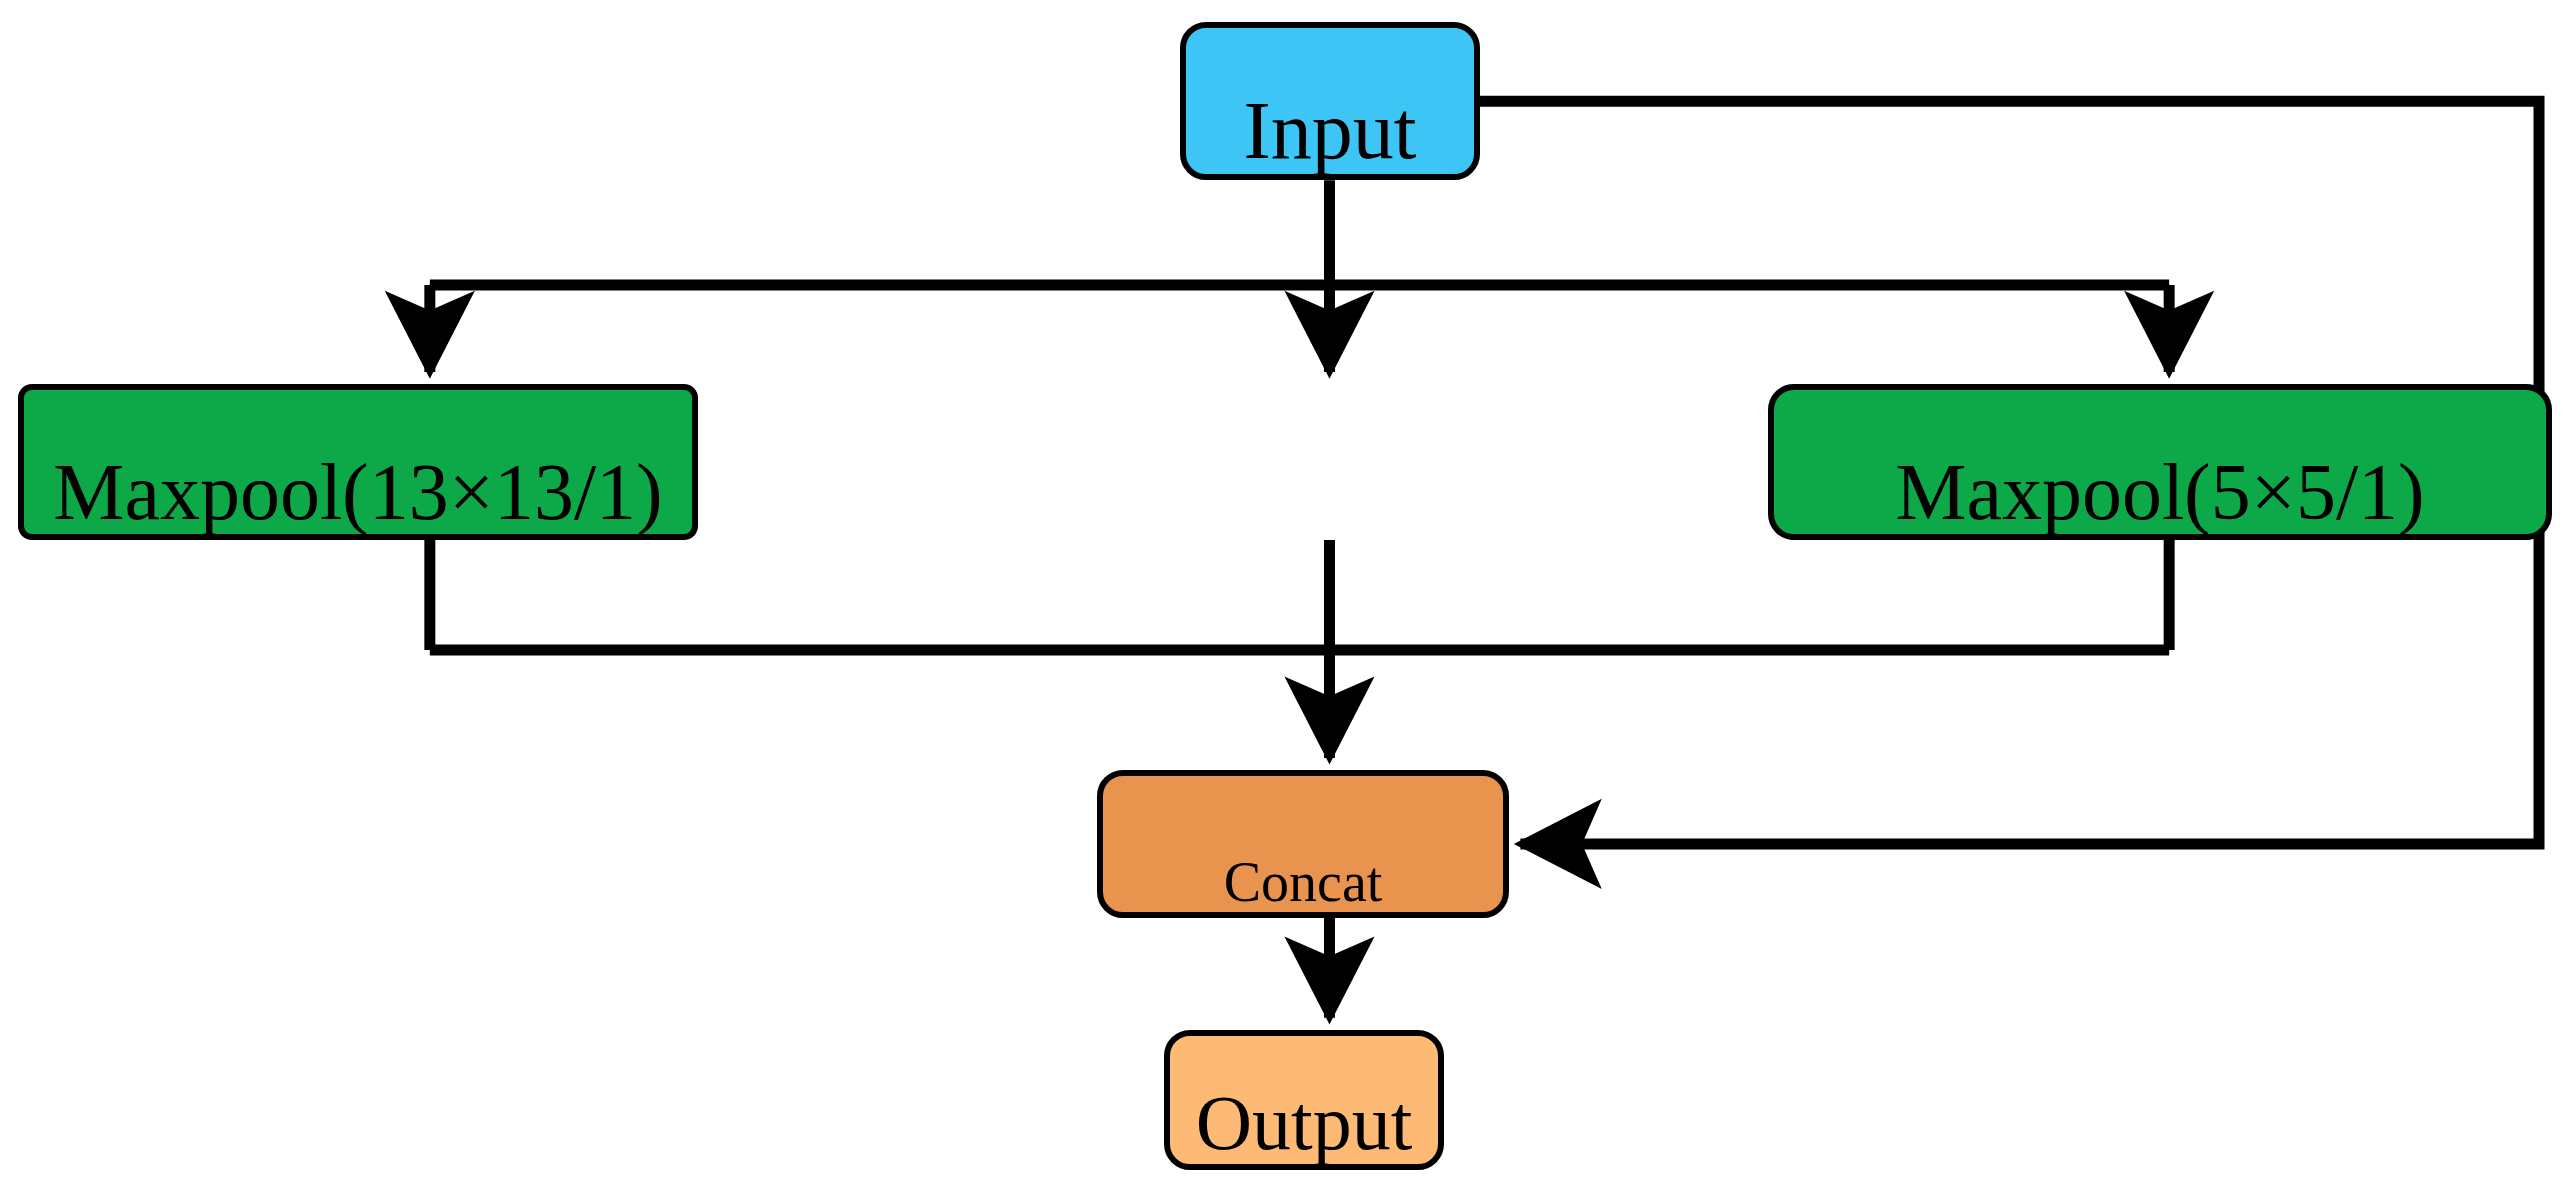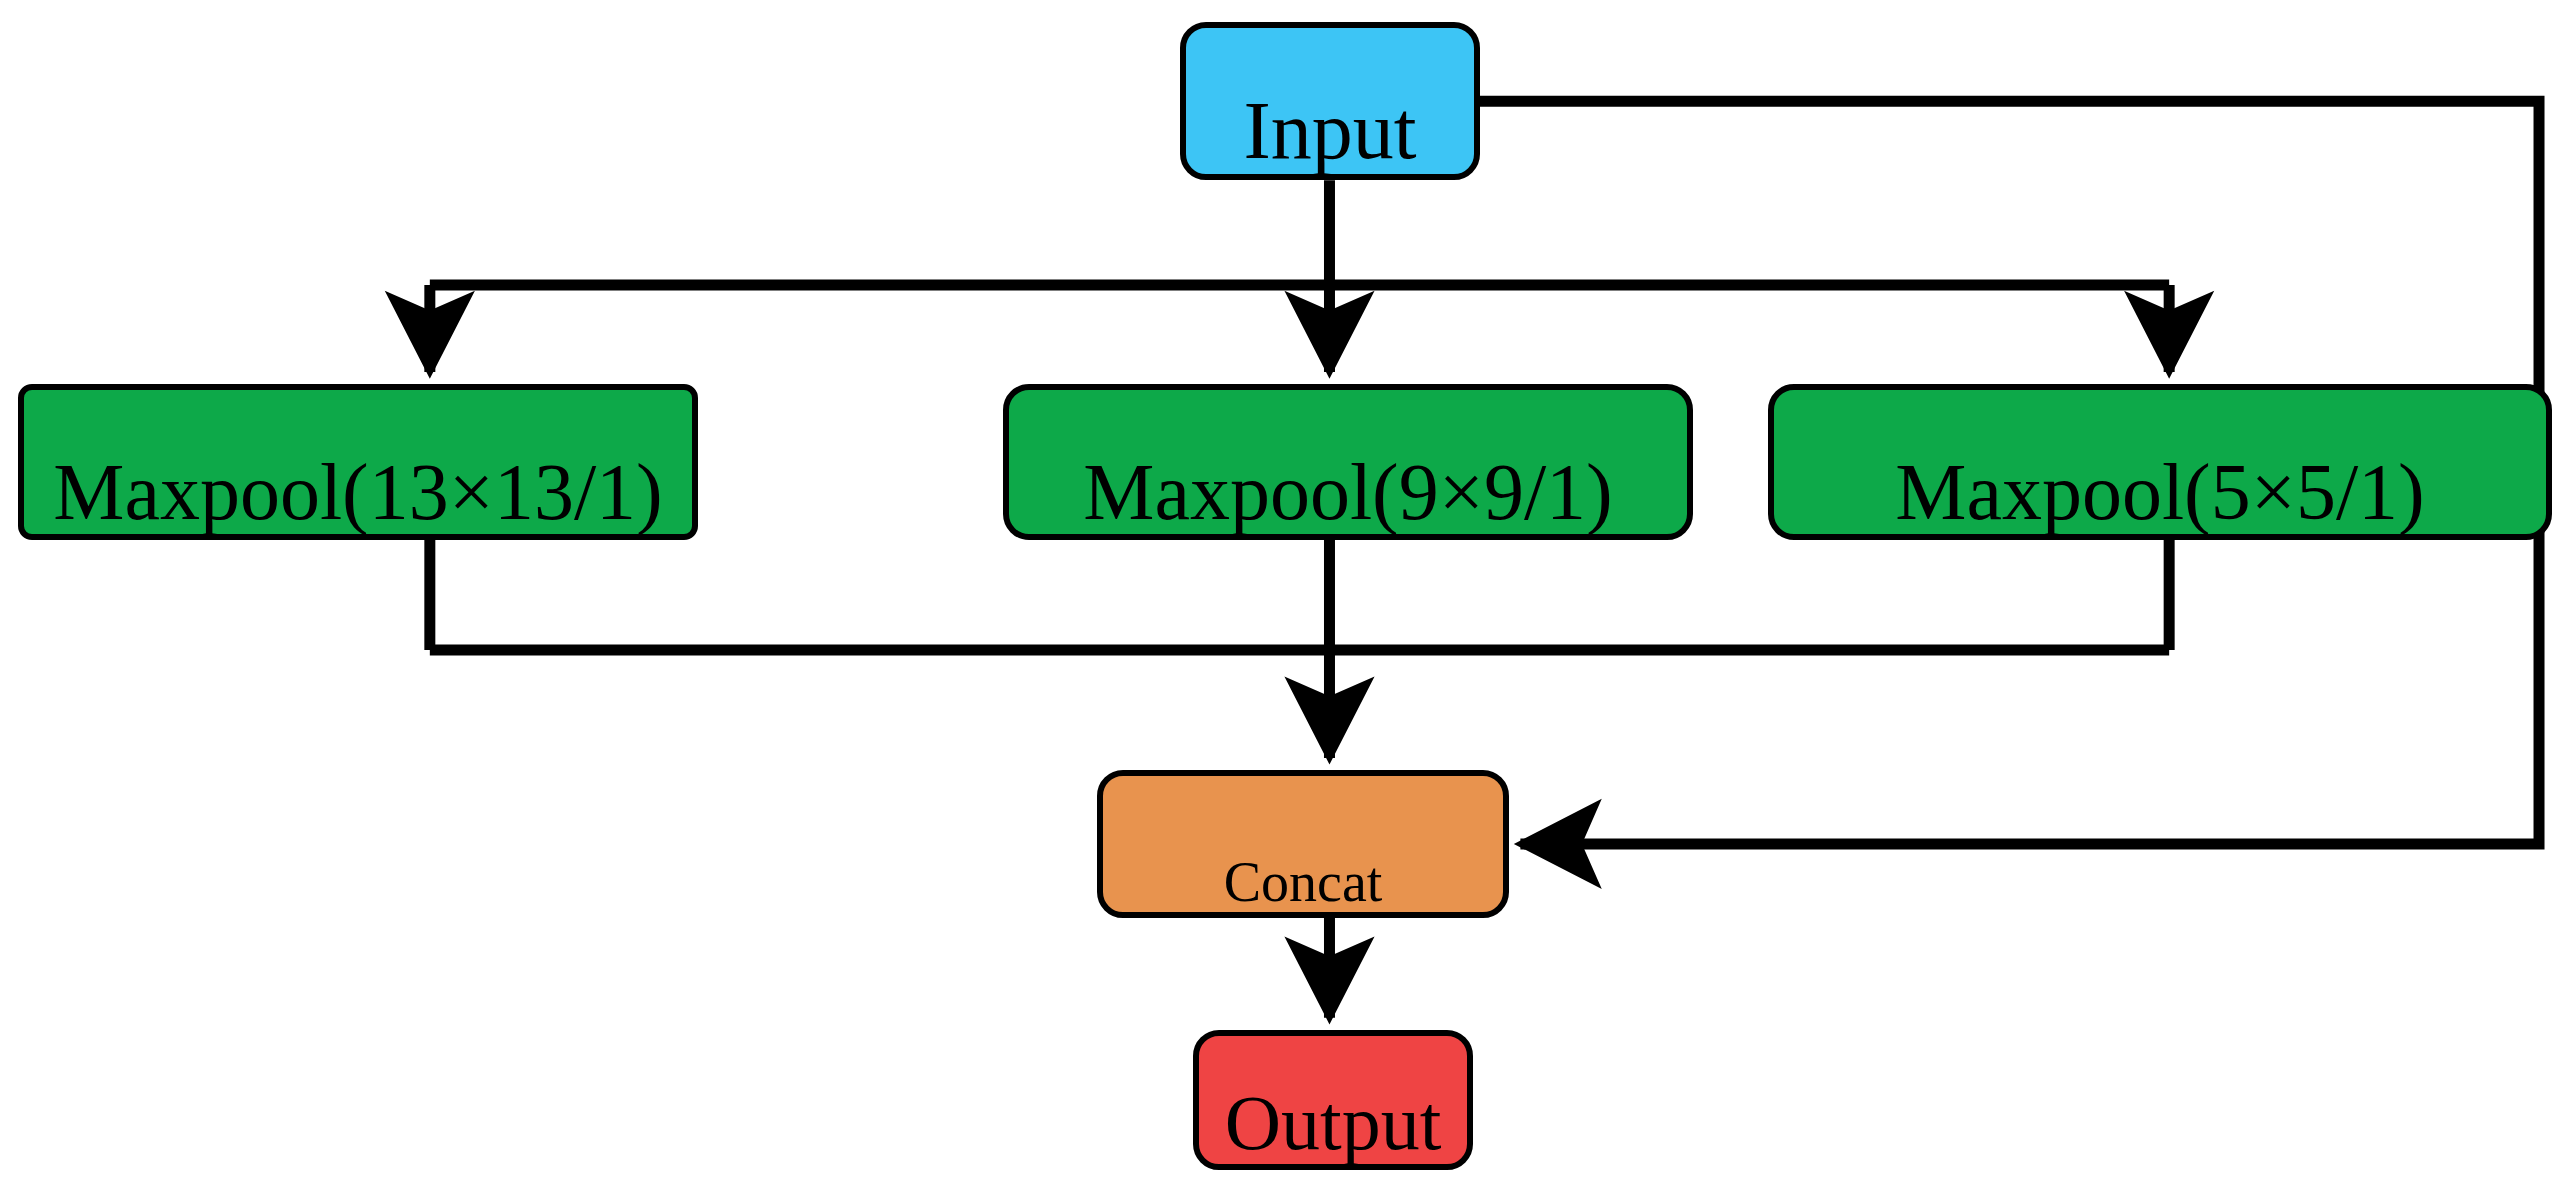--- a/index.html
+++ b/index.html
@@ -73,25 +73,25 @@
   }
   .node-concat {
     left: 1097px;
     top: 770px;
     width: 412px;
     height: 148px;
     background: #E8934E;
     font-size: 56px;
   }
   .node-output {
-    left: 1193px;
+    left: 1164px;
     top: 1030px;
     width: 280px;
     height: 140px;
-    background: #ef4444;
+    background: #fdba74;
     font-size: 78px;
   }
 </style>
 </head>
 <body>
 
 <div id="diagram-root">
 
   <svg id="wires" viewBox="0 0 2577 1190" xmlns="http://www.w3.org/2000/svg">
     <defs>
@@ -125,23 +125,20 @@
   </svg>
 
   <div class="node node-input">
     <span class="node-label">Input</span>
   </div>
 
   <div class="node node-maxpool node-maxpool-13">
     <span class="node-label">Maxpool(13×13/1)</span>
   </div>
 
-  <div class="node node-maxpool node-maxpool-9">
-    <span class="node-label">Maxpool(9×9/1)</span>
-  </div>
 
   <div class="node node-maxpool node-maxpool-5">
     <span class="node-label">Maxpool(5×5/1)</span>
   </div>
 
   <div class="node node-concat">
     <span class="node-label">Concat</span>
   </div>
 
   <div class="node node-output">

